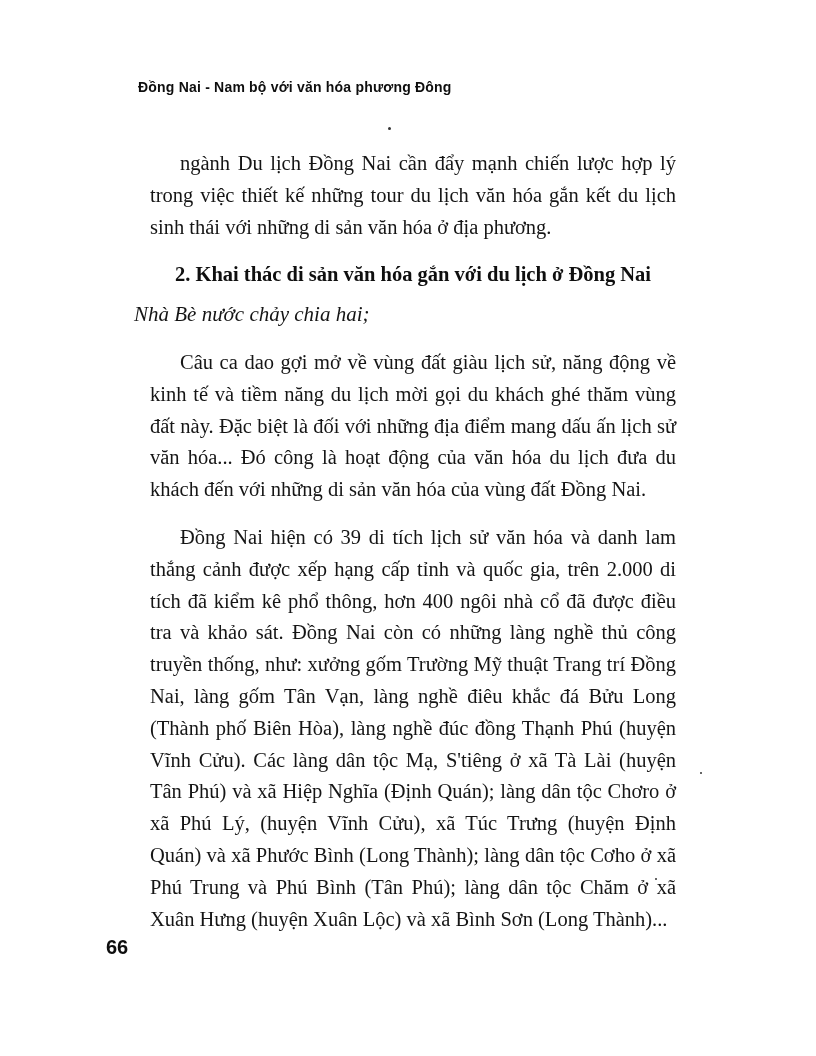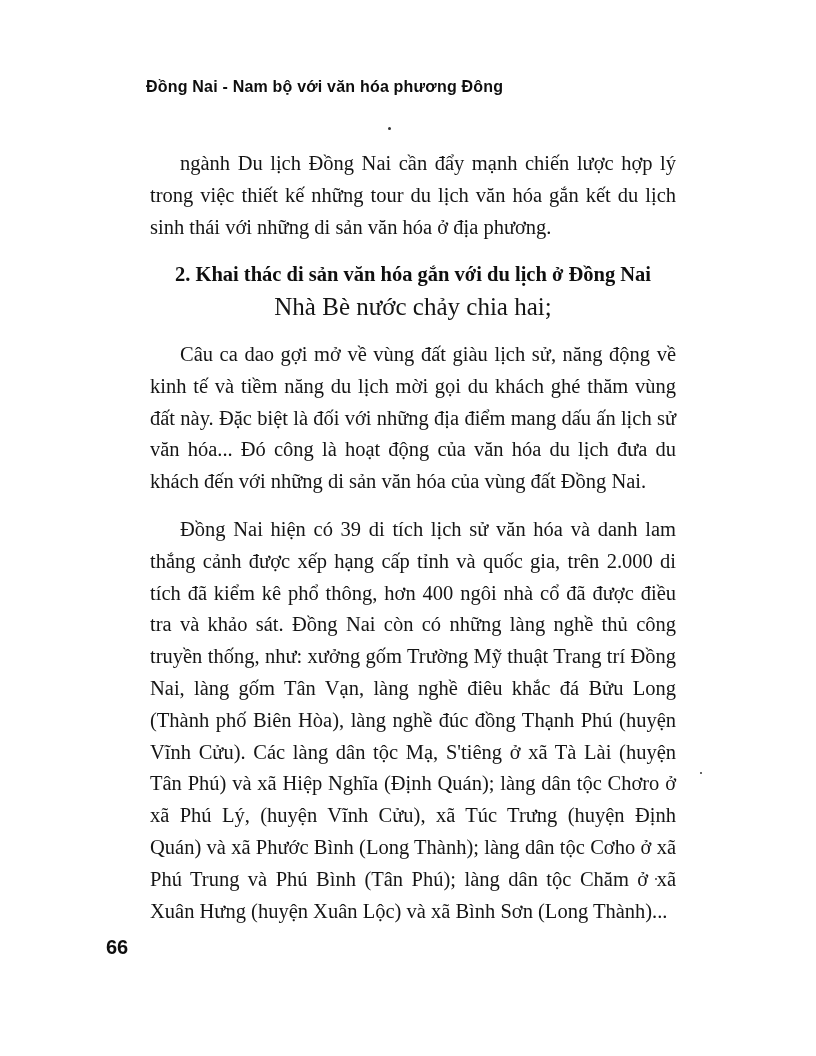--- a/index.html
+++ b/index.html
@@ -13,49 +13,49 @@
     height: 1056px;
     background: #ffffff;
     color: #111111;
     overflow: hidden;
     box-sizing: border-box;
     padding: 73px 124px 0 134px;
   }
   .running-header {
     font-family: "Liberation Sans", "DejaVu Sans", sans-serif;
     font-weight: bold;
-    font-size: 16px;
+    font-size: 14px;
     line-height: 28px;
-    margin: 0 0 47px 12px;
+    margin: 0 0 47px 4px;
     letter-spacing: 0.2px;
     color: #0e0e0e;
   }
   .body-text {
     font-family: "Liberation Serif", "DejaVu Serif", serif;
     font-size: 20.5px;
     line-height: 31.8px;
     text-align: justify;
     margin: 16px;
     color: #151515;
   }
   .indent { text-indent: 30px; }
   .section-heading {
     font-family: "Liberation Serif", "DejaVu Serif", serif;
     font-size: 20.5px;
     line-height: 31.8px;
     font-weight: bold;
     text-align: center;
-    margin: 0;
+    margin: 8px;
     color: #0f0f0f;
   }
   .verse {
     font-family: "Liberation Serif", "DejaVu Serif", serif;
-    font-size: 25px;
+    font-size: 21px;
     line-height: 31.8px;
-    text-align: center;
+    font-style: italic;
     margin: 0;
     color: #151515;
   }
   .page-number {
     position: absolute;
     left: 106px;
     top: 936px;
     font-family: "Liberation Sans", "DejaVu Sans", sans-serif;
     font-weight: bold;
     font-size: 20px;

